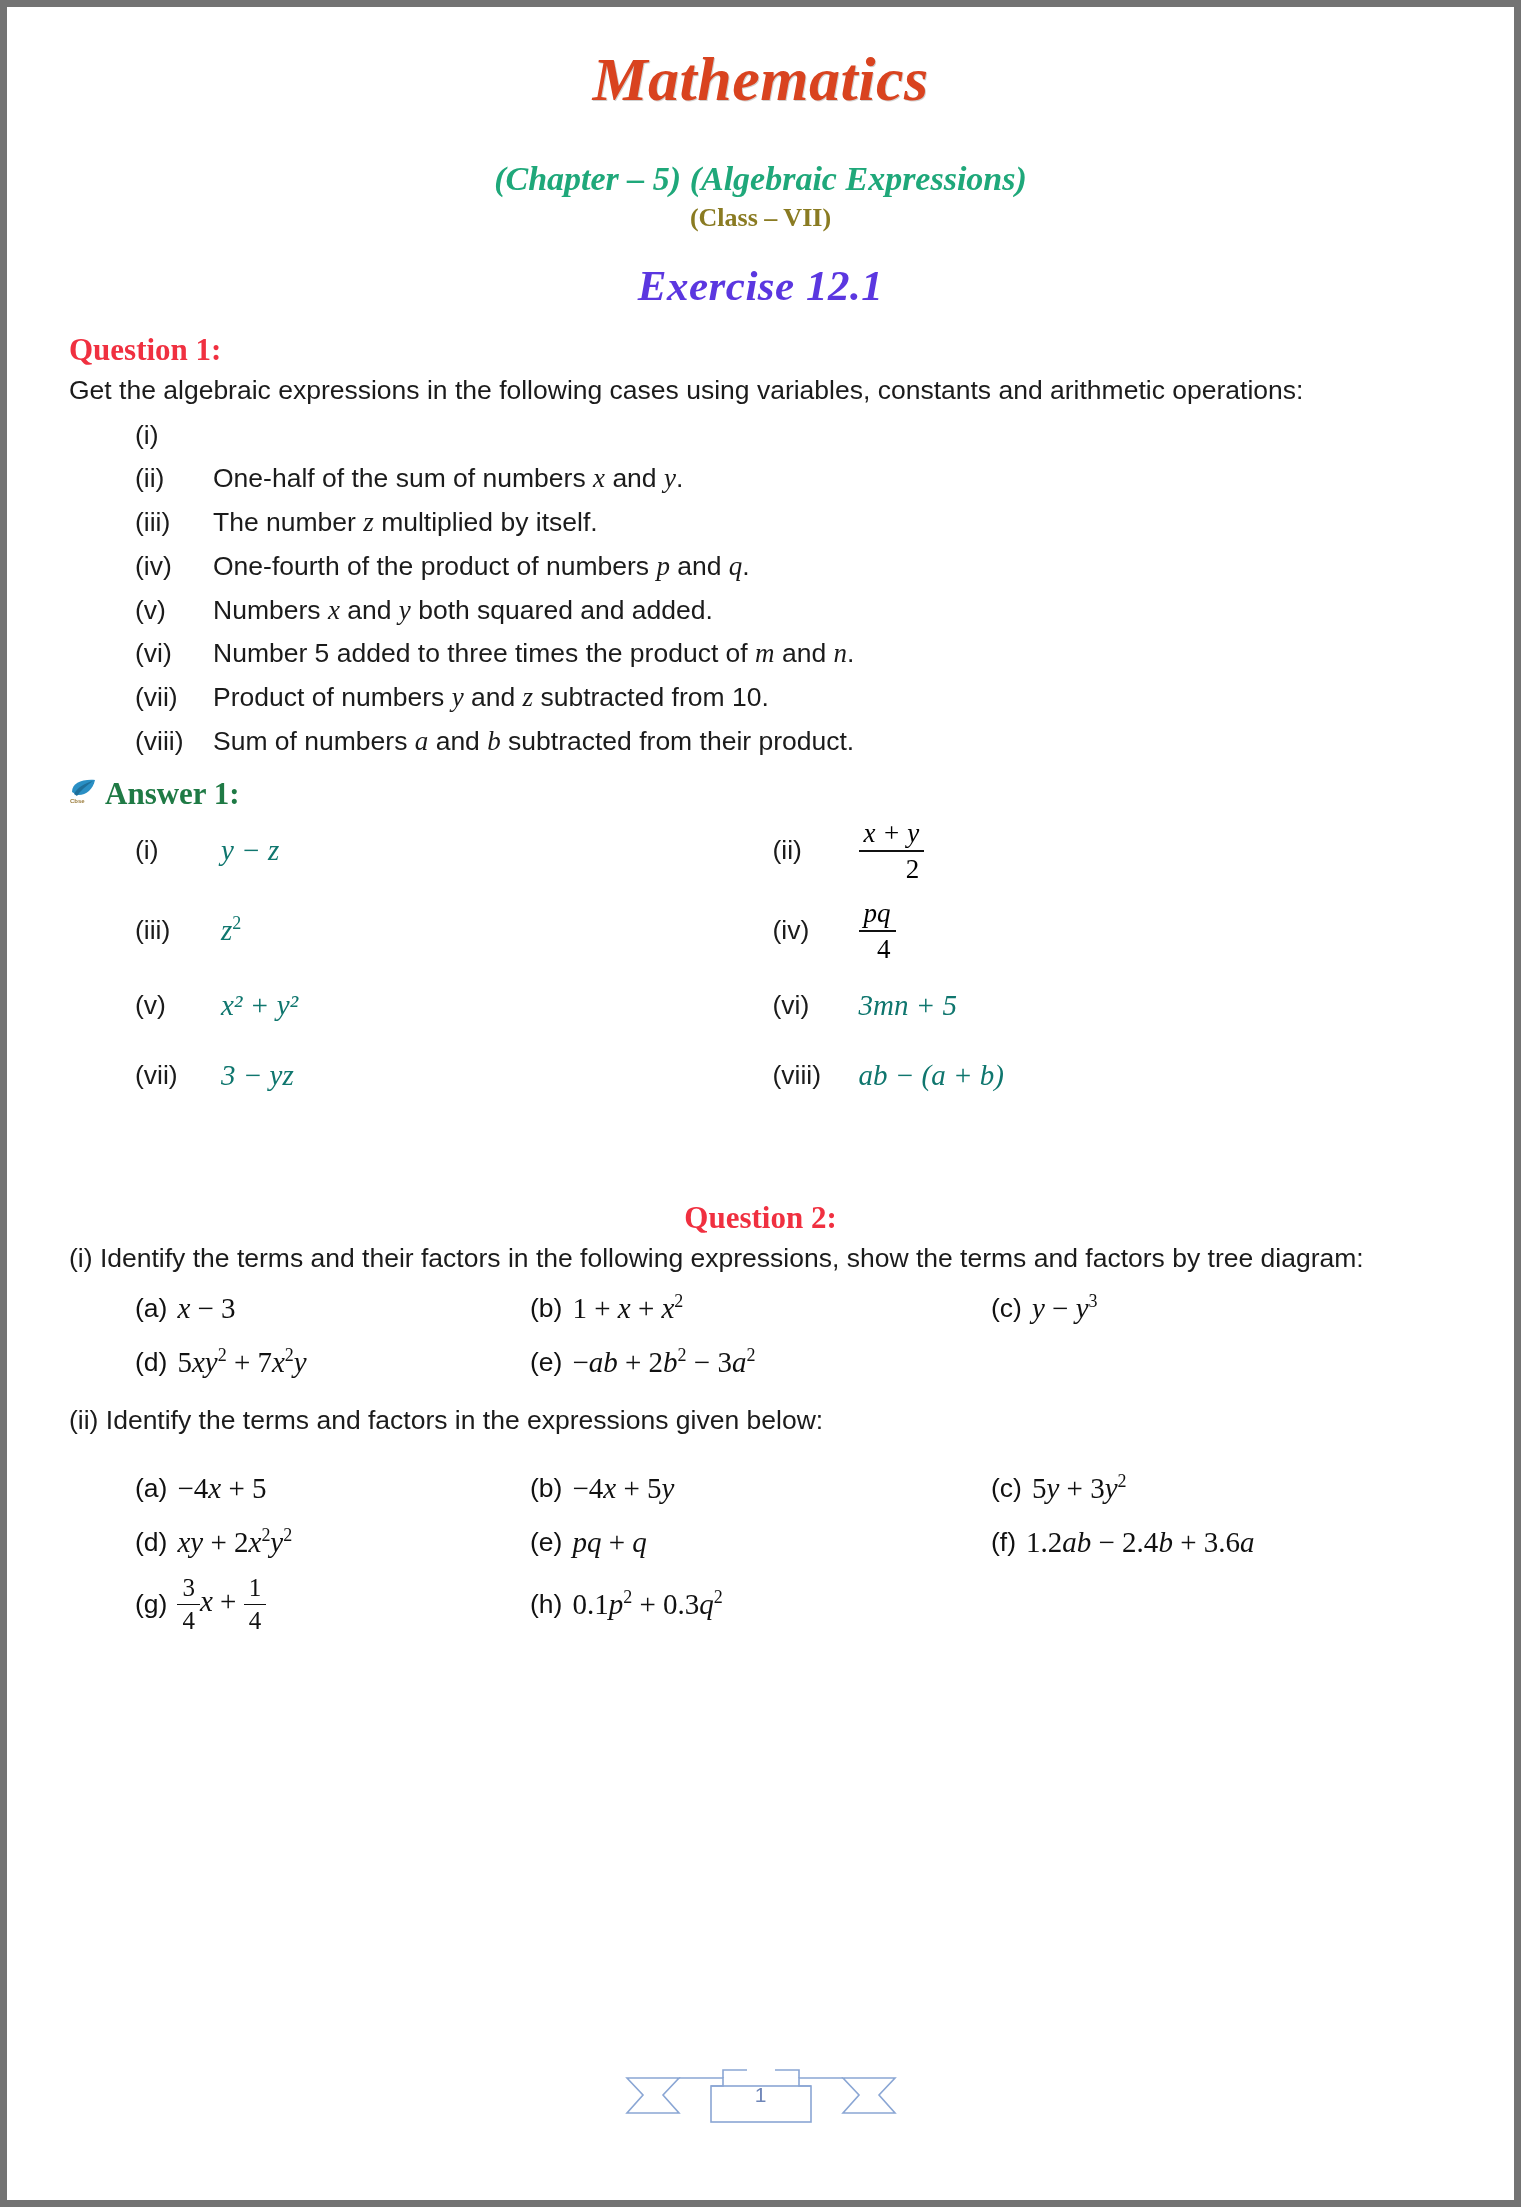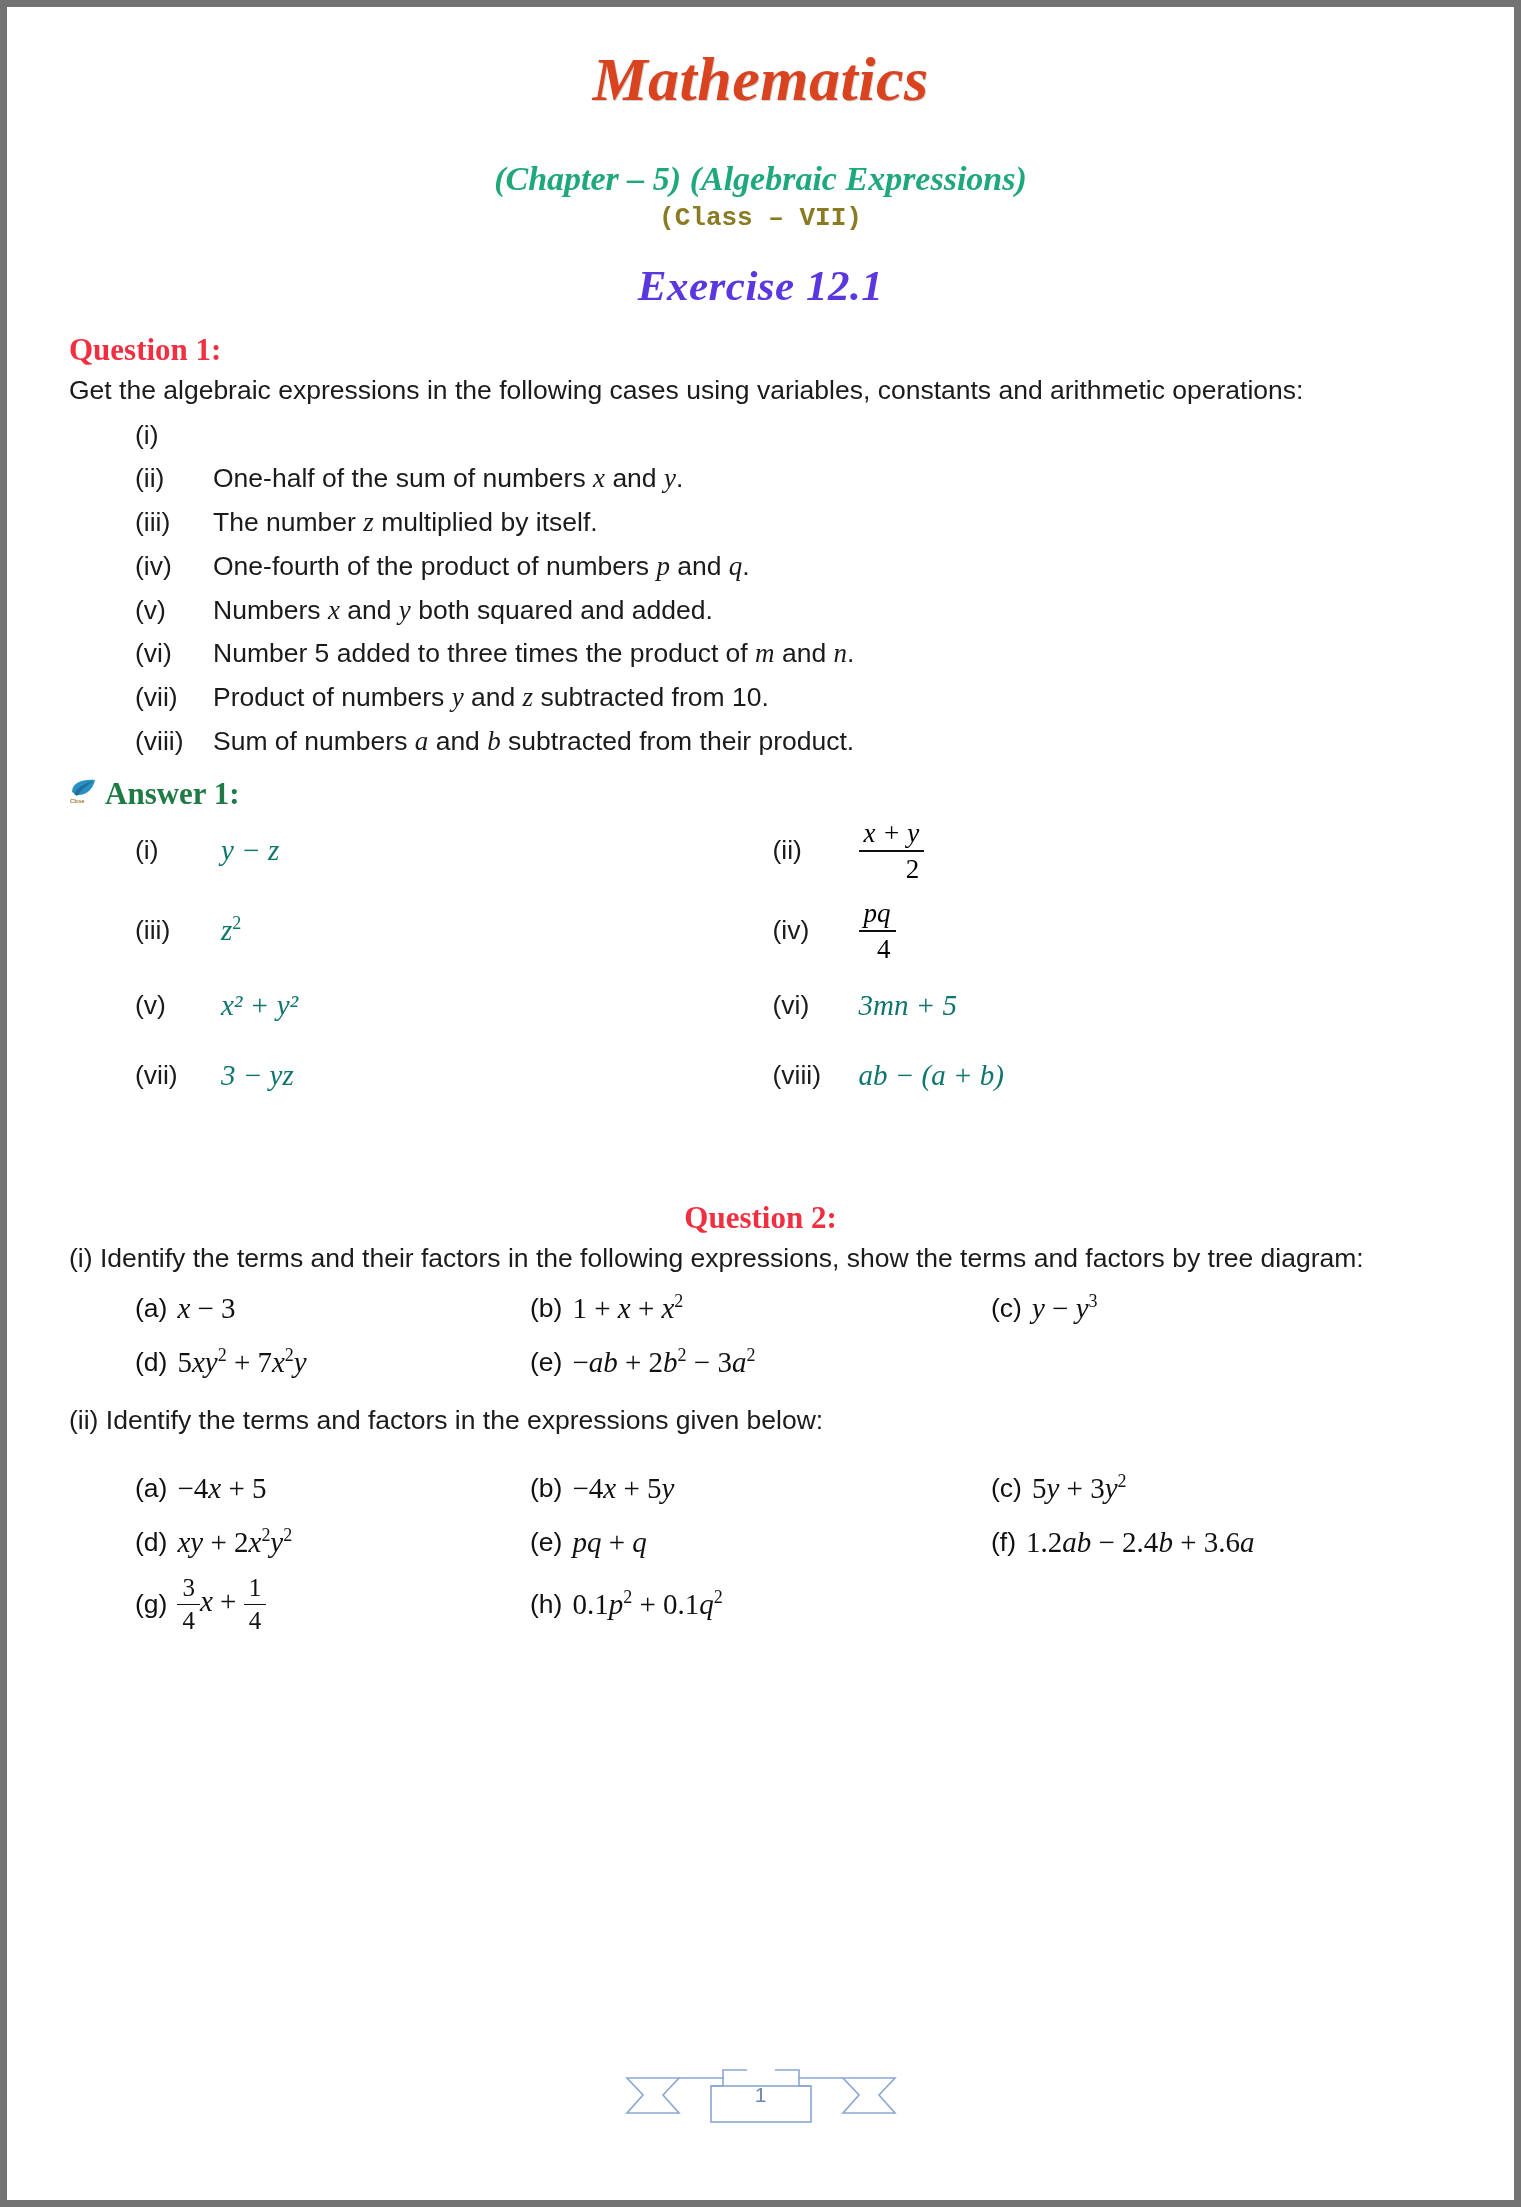--- a/index.html
+++ b/index.html
@@ -40,21 +40,21 @@
     text-align:center;
     font-family:"Liberation Serif",serif;
     font-weight:bold;font-style:italic;
     font-size:34px;
     color:#1fa87a;
     margin-top:48px;
     line-height:1.1;
   }
   .class-line{
     text-align:center;
-    font-family:Liberation Mono, monospace;
+    font-family:Liberation Serif, serif;
     font-weight:bold;
     font-size:26px;
     color:#8a7b22;
     margin-top:6px;
   }
   .exercise-title{
     text-align:center;
     font-family:"Liberation Serif",serif;
     font-weight:bold;font-style:italic;
     font-size:43px;
@@ -366,21 +366,21 @@
           <span class="bot">4</span>
         </span>x<span class="num"> + </span><span class="frac small">
           <span class="top num">1</span>
           <span class="bar"></span>
           <span class="bot">4</span>
         </span>
       </span>
     </div>
     <div class="ecell">
       <span class="elab">(h)</span>
-      <span class="eexp"><span class="num">0.1</span>p<sup class="num">2</sup><span class="num"> + 0.1</span>q<sup class="num">2</sup></span>
+      <span class="eexp"><span class="num">0.1</span>p<sup class="num">2</sup><span class="num"> + 0.3</span>q<sup class="num">2</sup></span>
     </div>
     <div class="ecell"></div>
   </div>
 
   <div class="footer">
     <div class="ribbon">
       <svg viewBox="0 0 276 78" width="276" height="78">
         <g fill="none" stroke="#8aa6d4" stroke-width="1.6">
           <path d="M4 22 L56 22 L40 39 L56 57 L4 57 L20 39 Z"></path>
           <path d="M272 22 L220 22 L236 39 L220 57 L272 57 L256 39 Z"></path>

